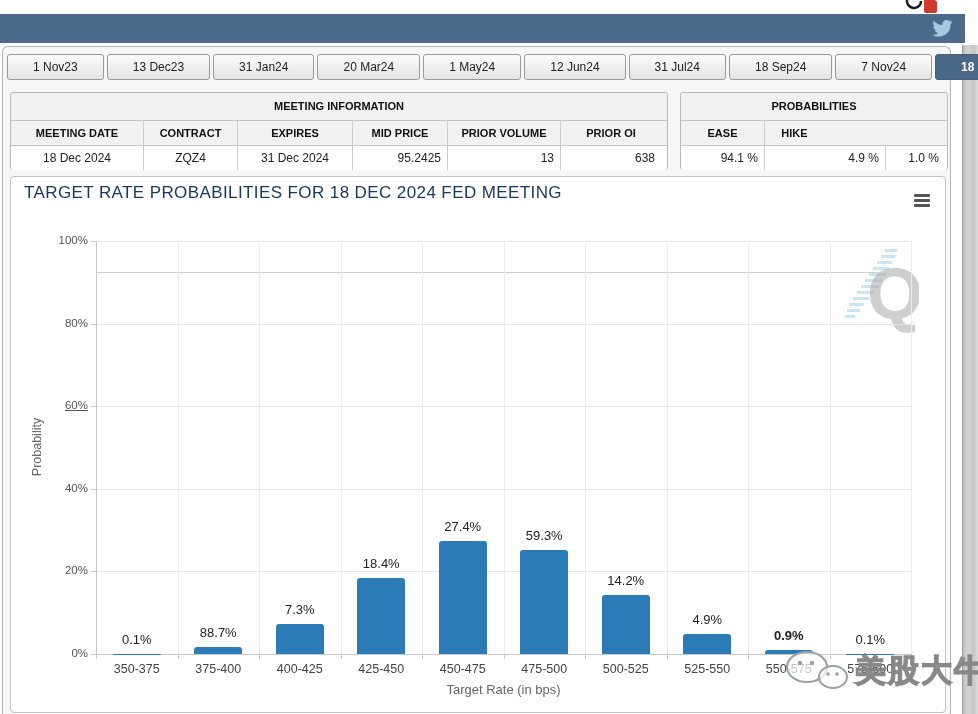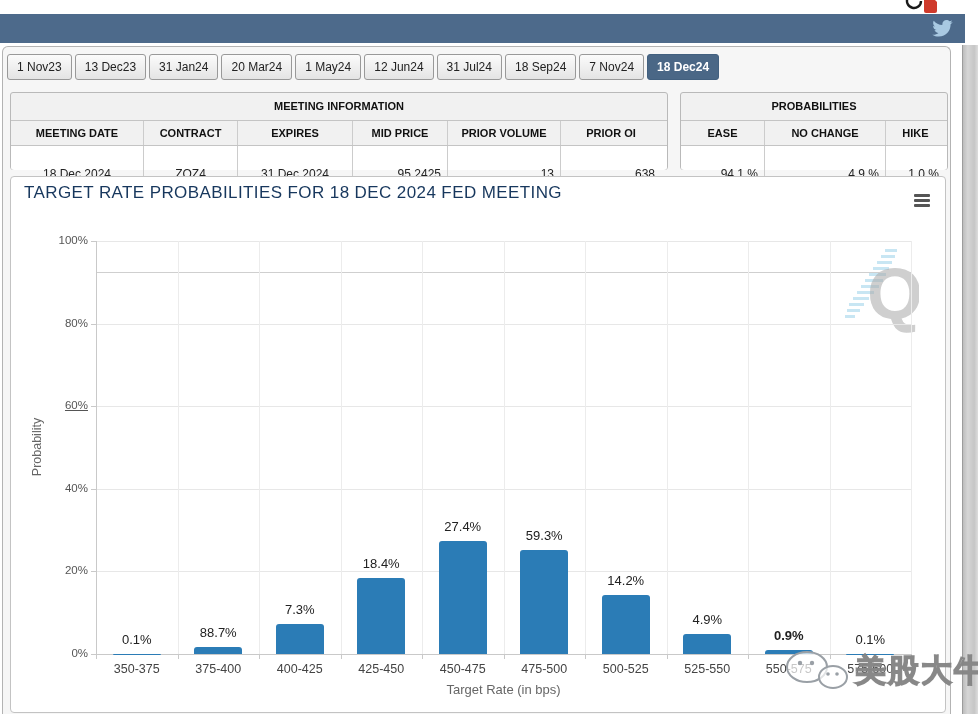--- a/index.html
+++ b/index.html
@@ -20,37 +20,37 @@
   .scroll-strip{position:absolute;left:962px;top:45px;width:16px;height:669px;
     background:linear-gradient(90deg,#bdbdbd 0,#d6d6d6 30%,#c6c6c6 70%,#e3e3e3 100%);
     border-left:1px solid #9c9c9c;}
 
   
   .container{position:absolute;left:2px;top:46px;width:949px;height:668px;background:#f6f6f6;
     border:1px solid #b3b3b3;border-bottom:none;border-radius:6px 6px 0 0;box-sizing:border-box;}
 
   
   .tabs{position:absolute;left:4px;top:7px;display:flex;}
-  .tab{height:24px;line-height:24px;padding:0 9px;margin-right:3px;font-size:12px;color:#222;
+  .tab{height:24px;line-height:24px;padding:0 25px;margin-right:3px;font-size:12px;color:#222;
     background:linear-gradient(#fbfbfb,#e4e4e4);border:1px solid #999;border-radius:3px;cursor:pointer;white-space:nowrap;}
   .tab.selected{background:#4a6786;color:#fff;font-weight:bold;border-color:#42607f;}
 
   
   .panel{position:absolute;background:#f1f1f1;border:1px solid #b9b9b9;border-radius:3px;box-sizing:border-box;}
   .mi-panel{left:7px;top:45px;width:658px;height:78px;}
   .pr-panel{left:677px;top:45px;width:268px;height:78px;}
   .panel-title{height:27px;line-height:27px;text-align:center;font-size:11px;font-weight:bold;color:#111;
     border-bottom:1px solid #c4c4c4;}
   .trow{display:flex;}
   .trow.thead{height:24px;border-bottom:1px solid #c4c4c4;}
   .trow.tvals{height:24px;background:#fff;border-radius:0 0 3px 3px;}
   .tcell{box-sizing:border-box;border-right:1px solid #cccccc;overflow:hidden;}
   .tcell:last-child{border-right:none;}
   .tcell.th{font-size:11px;font-weight:bold;color:#111;text-align:center;line-height:24px;}
-  .tcell.tv{font-size:12px;color:#222;line-height:24px;padding:16px 6px;}
+  .tcell.tv{font-size:12px;color:#222;line-height:24px;padding:0 6px;}
 
   
   .chart-panel{position:absolute;left:7px;top:129px;width:936px;height:537px;background:#ffffff;
     border:1px solid #c3c3c3;border-radius:4px;box-sizing:border-box;}
   .chart-title{position:absolute;left:13px;top:6px;font-size:17px;letter-spacing:.4px;color:#17375d;}
   .menu-icon{position:absolute;right:15px;top:17px;width:16px;cursor:pointer;}
   .menu-icon span{display:block;height:3px;background:#555;margin-bottom:2px;border-radius:1px;}
   .chart-subtitle{position:absolute;left:85px;width:815px;top:35px;text-align:center;font-size:13.5px;color:#3d5a78;}
   .ylabel{position:absolute;left:26px;top:270px;transform:translate(-50%,-50%) rotate(-90deg);
     white-space:nowrap;font-size:12.5px;color:#666;}
@@ -132,21 +132,20 @@
             <div class="tcell tv" style="width: 100px; text-align: right;">638</div>
           </div>
         </div>
     </div>
 
     <div class="panel pr-panel">
       <div class="panel-title">PROBABILITIES</div>
       <div id="pr-table">
           <div class="trow thead">
             <div class="tcell th" style="width: 84px;">EASE</div>
-            <div class="tcell th" style="width: 121px;">NO CHANGE</div>
             <div class="tcell th" style="width: 59px;">HIKE</div>
           </div>
           <div class="trow tvals">
             <div class="tcell tv" style="width: 84px; text-align: right;">94.1 %</div>
             <div class="tcell tv" style="width: 121px; text-align: right;">4.9 %</div>
             <div class="tcell tv" style="width: 59px; text-align: right;">1.0 %</div>
           </div>
         </div>
     </div>
 

